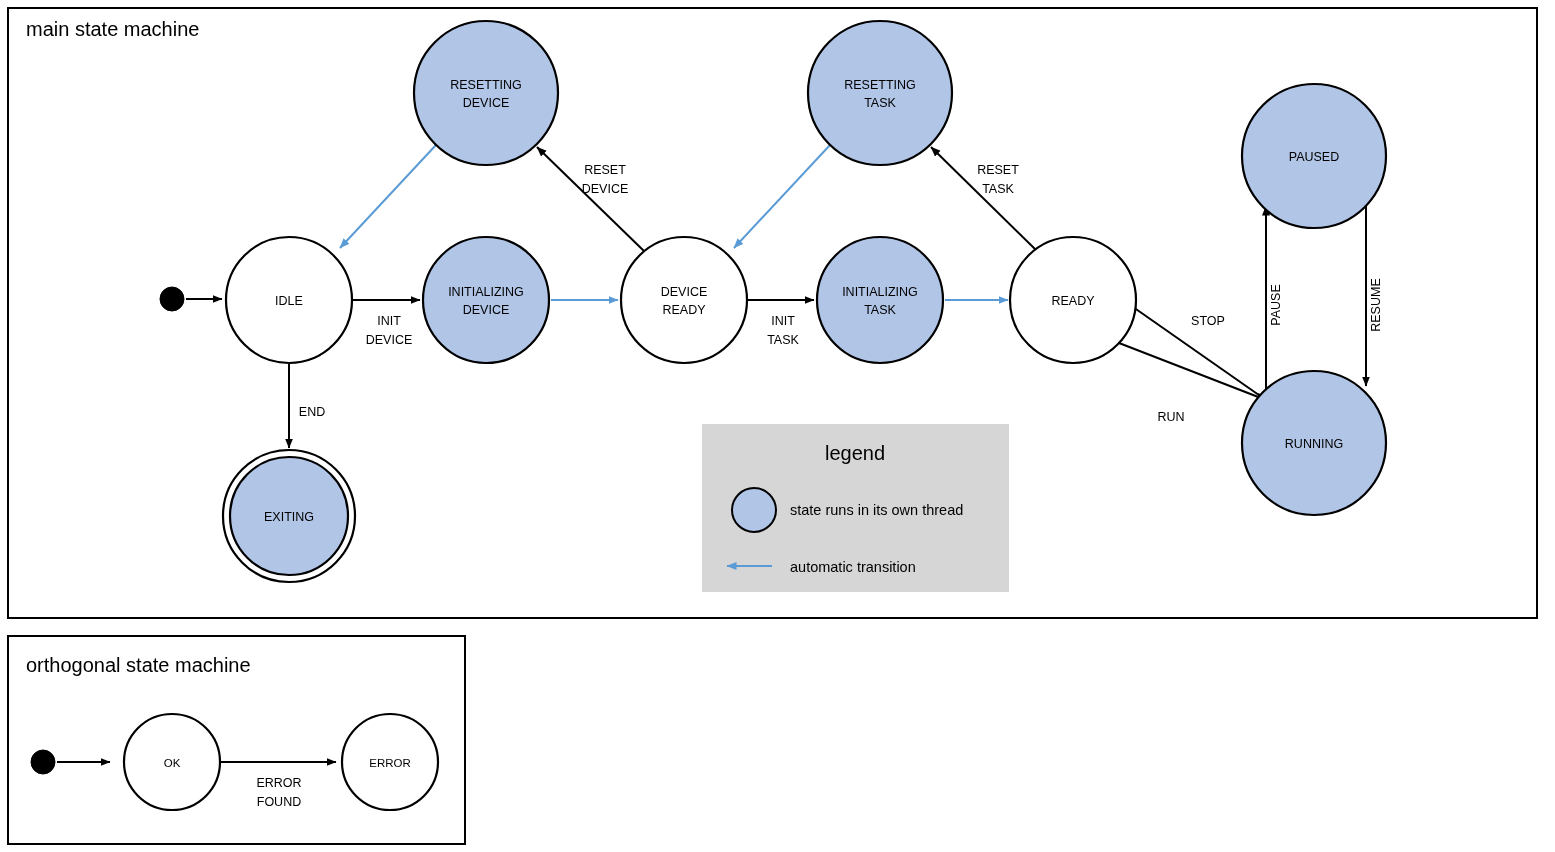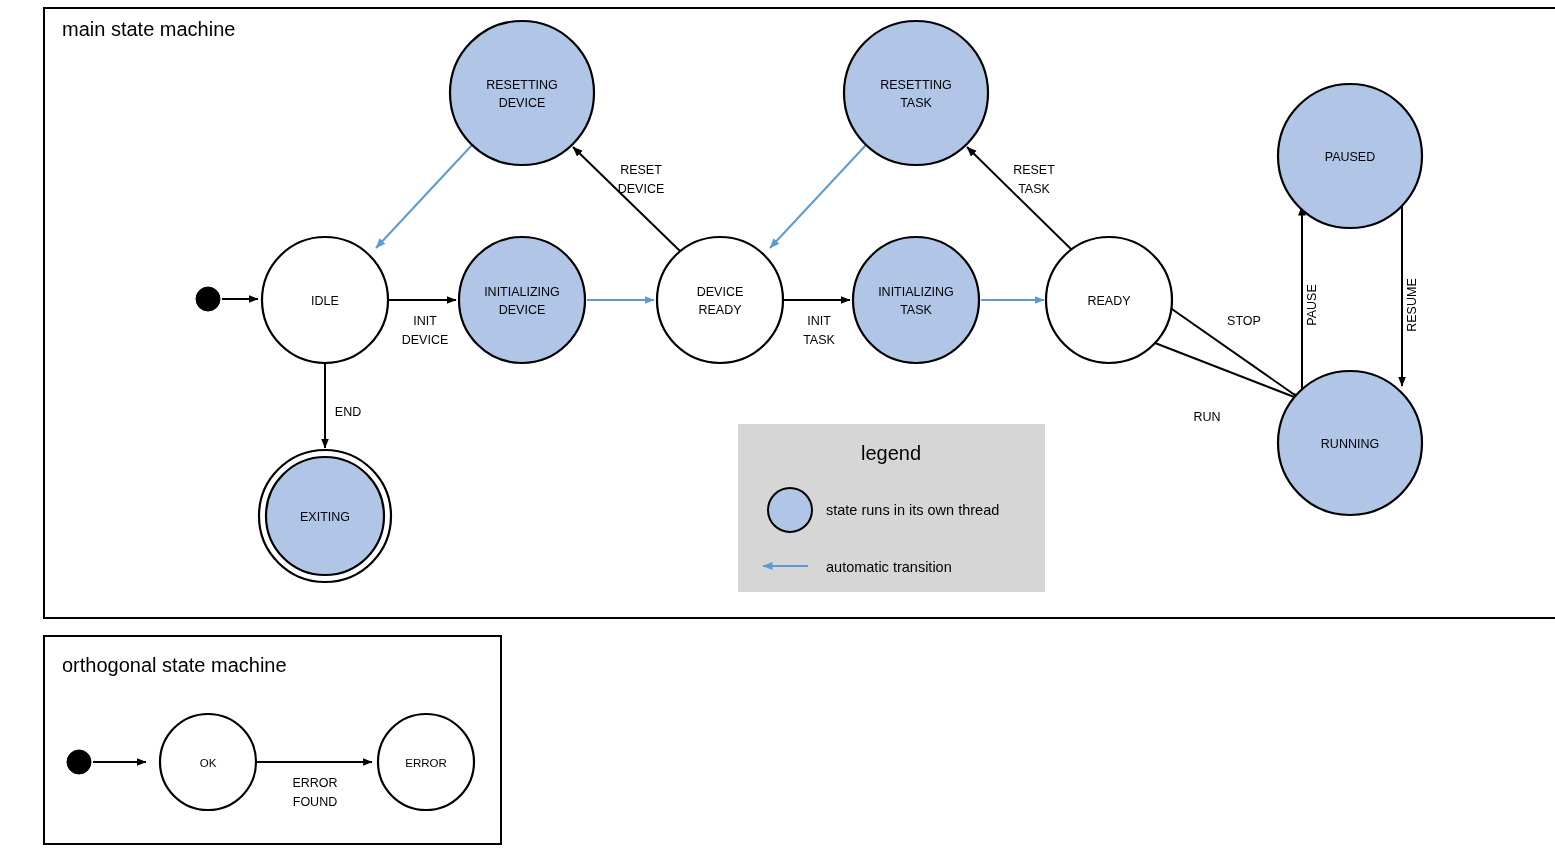--- a/index.html
+++ b/index.html
@@ -11,21 +11,20 @@
     width: 1555px;
     height: 852px;
     font-family: "Liberation Sans", sans-serif;
     overflow: hidden;
     position: relative;
   }
   #stage {
     position: relative;
     width: 1287px;
     height: 852px;
-    margin-left: 36px;
   }
   svg.diagram {
     position: absolute;
     left: 0;
     top: 0;
     width: 1555px;
     height: 852px;
     display: block;
   }
   .frame-rect {

